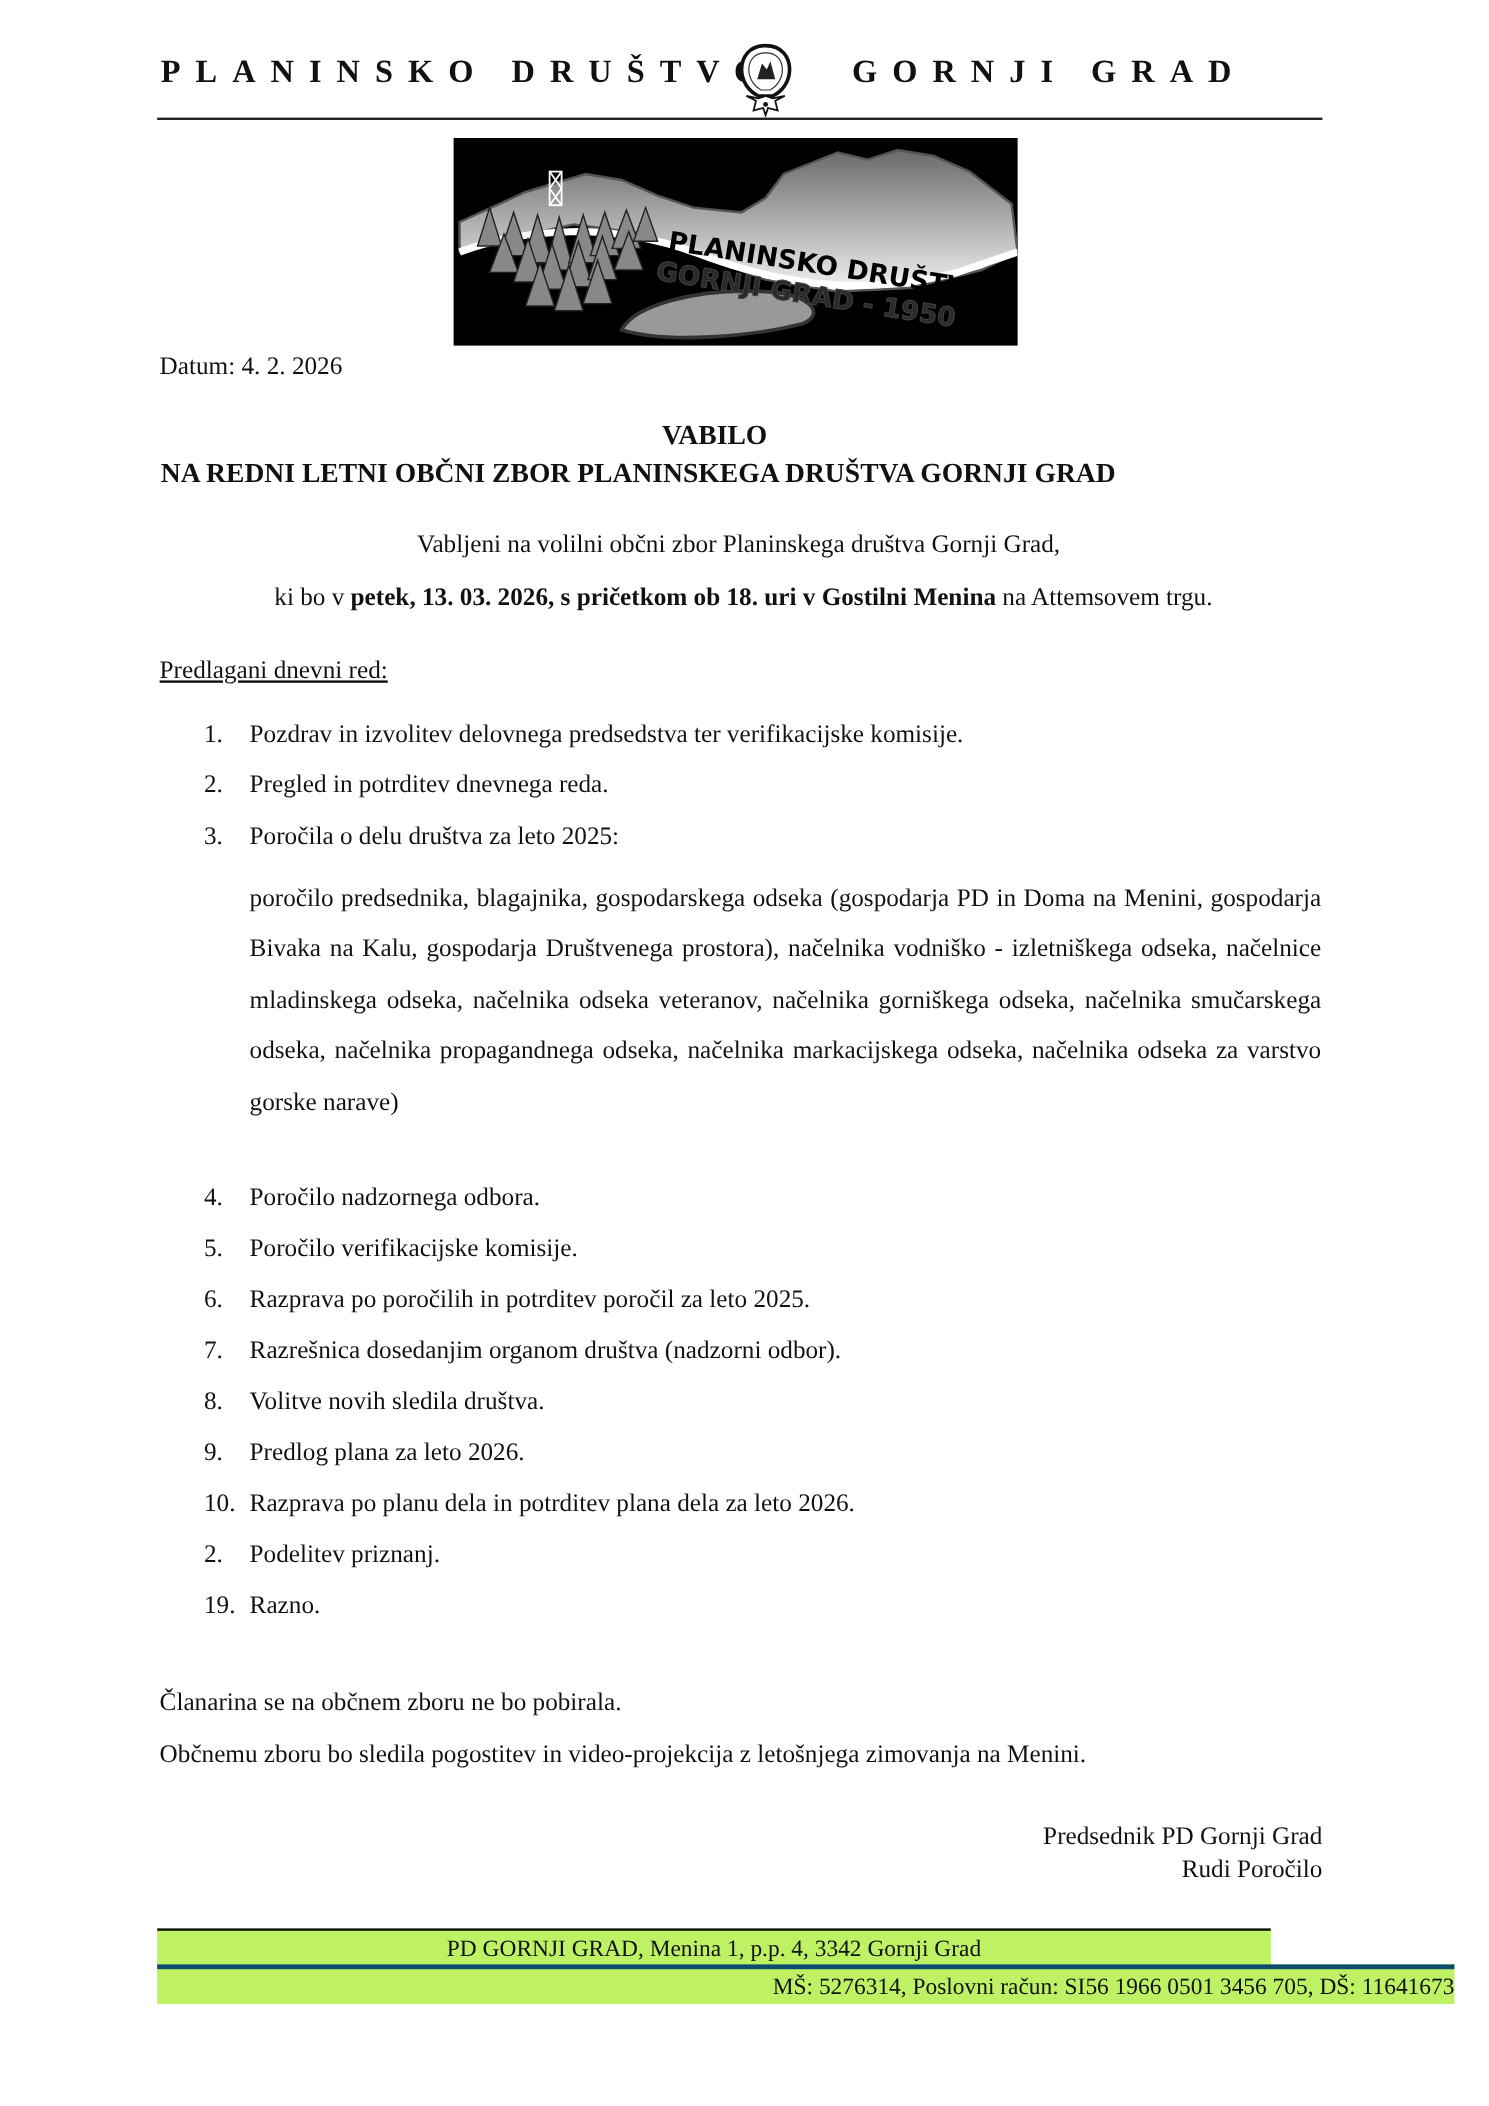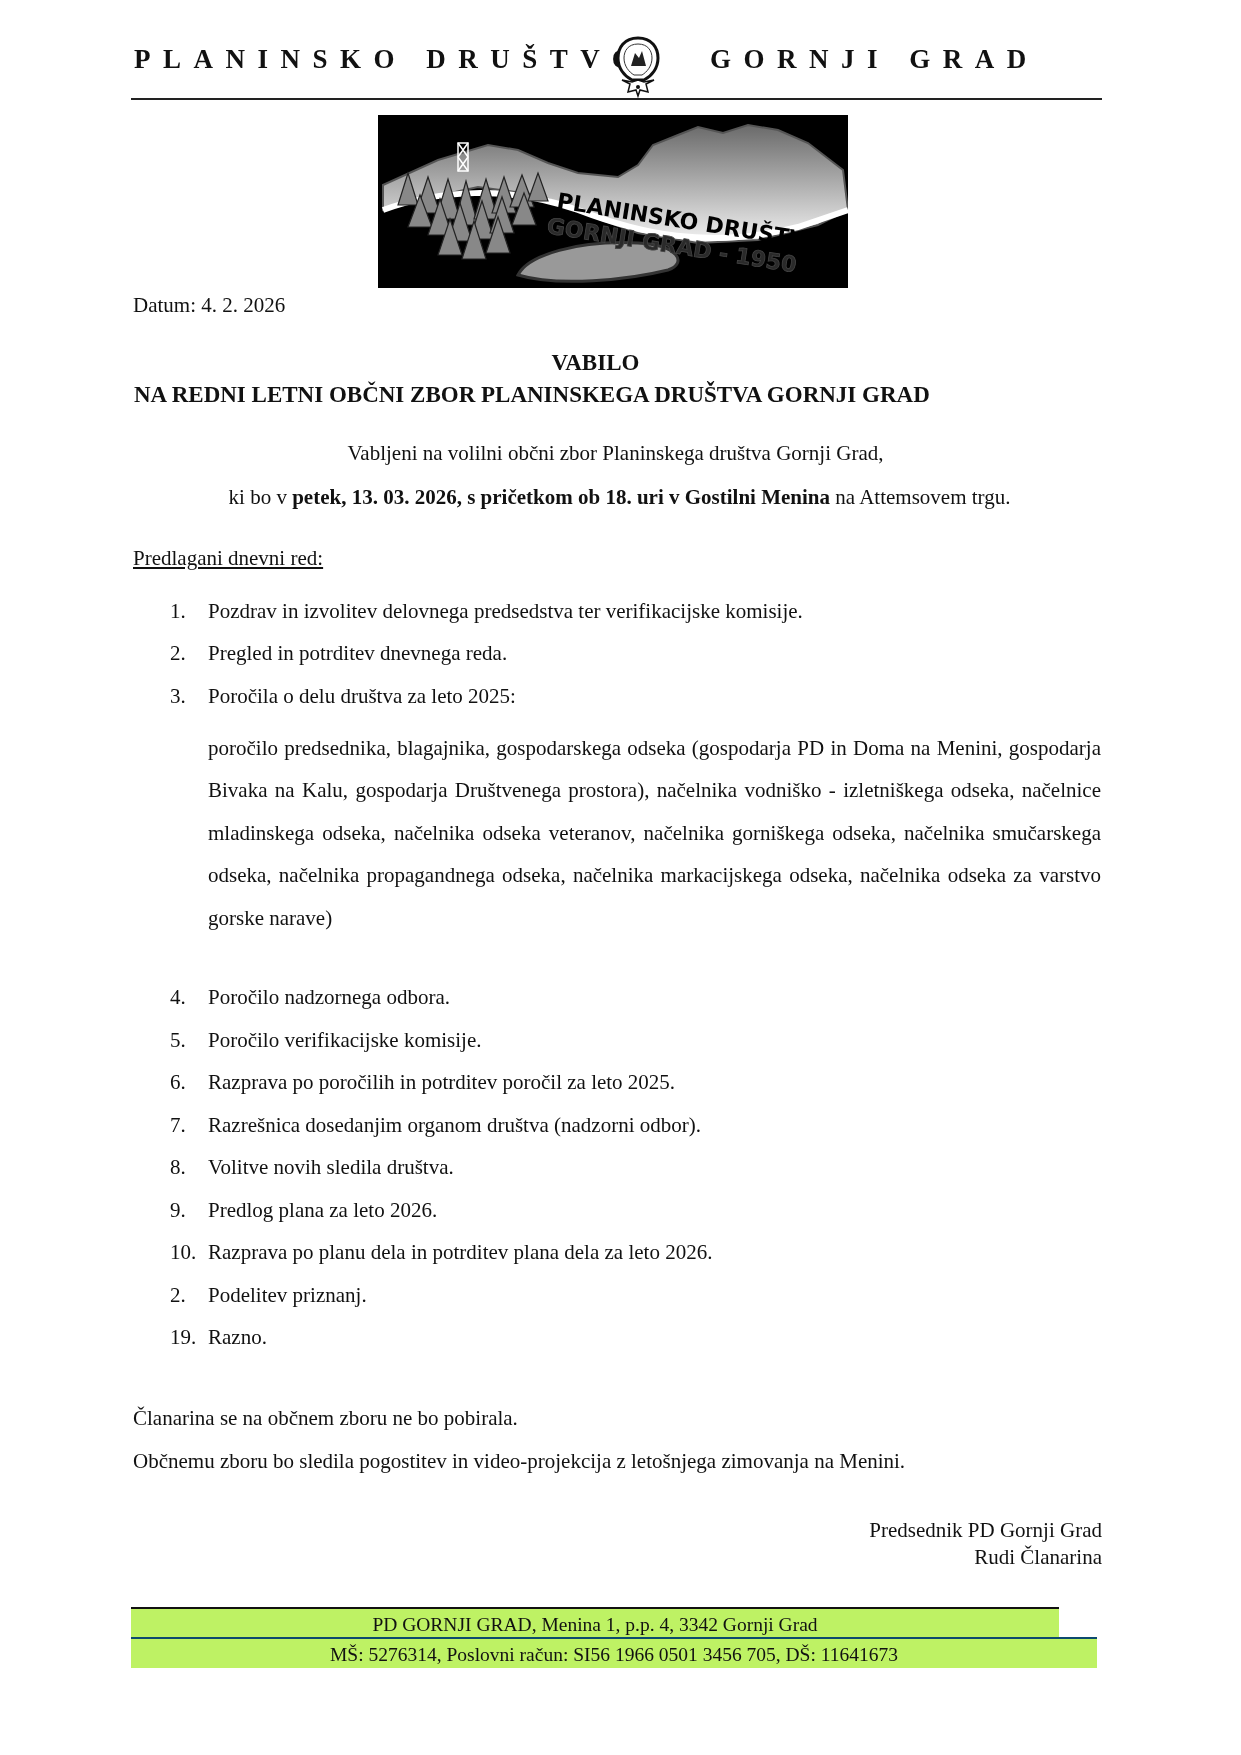--- a/index.html
+++ b/index.html
@@ -44,21 +44,21 @@
 
     .para { left: 133px; font-size: 21px; }
 
     .sign { right: 139px; font-size: 21px; text-align: right; }
 
     .foot {
       left: 131px; height: 29px; background: #bef264; font-size: 19.5px;
       text-align: center; line-height: 31px; color: #111;
     }
     .foot1 { top: 1607px; width: 928px; border-top: 2px solid #111; }
-    .foot2 { top: 1637px; width: 966px; border-top: 2px solid #0c4a6e; }
+    .foot2 { top: 1637px; width: 1081px; border-top: 4px solid #0c4a6e; text-align: right; }
   </style>
 </head>
 <body>
 
 <div class="abs lh lh-left">PLANINSKO DRUŠTVO</div>
 <div class="abs emblem">
   <svg width="48" height="62" viewBox="0 0 48 62">
     <path d="M24 2 C10 2 4 12 4 22 C4 32 10 40 18 44 L30 44 C38 40 44 32 44 22 C44 12 38 2 24 2 Z" fill="#fff" stroke="#111" stroke-width="3"></path>
     <path d="M24 8 C14 8 10 15 10 22 C10 30 15 36 20 39 L28 39 C33 36 38 30 38 22 C38 15 34 8 24 8 Z" fill="#fff" stroke="#333" stroke-width="1"></path>
     <path d="M17 30 L21 17 L25 22 L28 15 L32 30 Z" fill="#222"></path>
@@ -129,16 +129,16 @@
 <div class="abs item" style="top:1155px"><span class="num">8.</span><span>Volitve novih sledila društva.</span></div>
 <div class="abs item" style="top:1198px"><span class="num">9.</span><span>Predlog plana za leto 2026.</span></div>
 <div class="abs item" style="top:1240px"><span class="num">10.</span><span>Razprava po planu dela in potrditev plana dela za leto 2026.</span></div>
 <div class="abs item" style="top:1283px"><span class="num">2.</span><span>Podelitev priznanj.</span></div>
 <div class="abs item" style="top:1325px"><span class="num">19.</span><span>Razno.</span></div>
 
 <div class="abs para" style="top:1406px">Članarina se na občnem zboru ne bo pobirala.</div>
 <div class="abs para" style="top:1449px">Občnemu zboru bo sledila pogostitev in video-projekcija z letošnjega zimovanja na Menini.</div>
 
 <div class="abs sign" style="top:1518px">Predsednik PD Gornji Grad</div>
-<div class="abs sign" style="top:1545px">Rudi Članarina</div>
+<div class="abs sign" style="top:1545px">Rudi Poročilo</div>
 
 <div class="abs foot foot1">PD GORNJI GRAD, Menina 1, p.p. 4, 3342 Gornji Grad</div>
 <div class="abs foot foot2">MŠ: 5276314,  Poslovni račun: SI56 1966 0501 3456 705,  DŠ: 11641673</div>
 
 </body></html>

